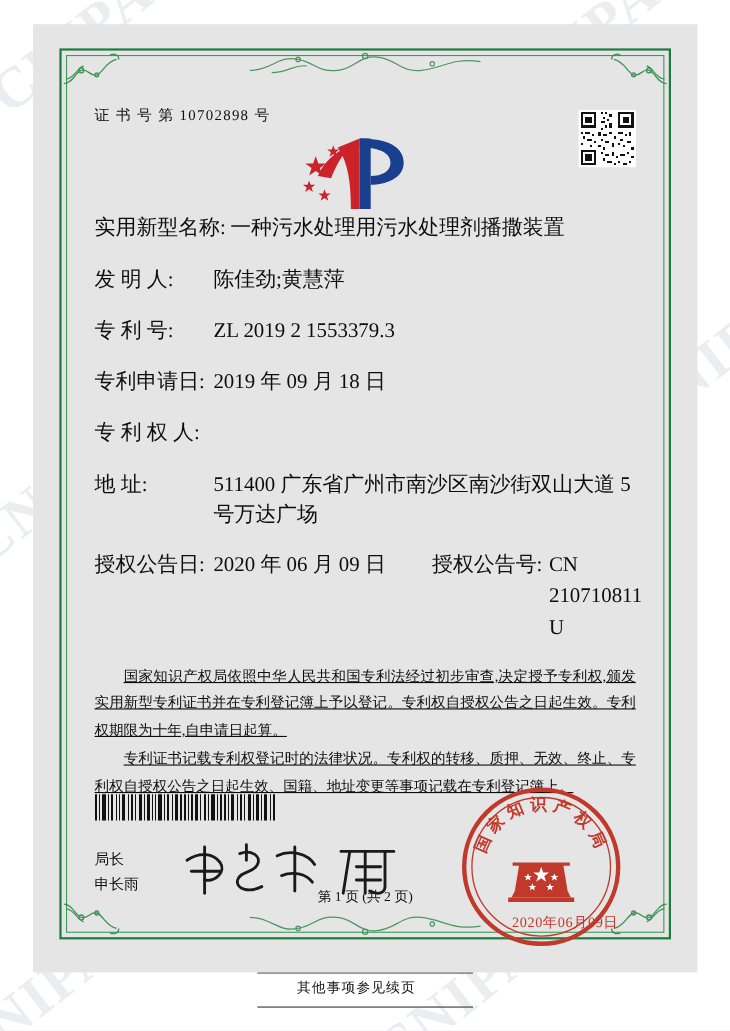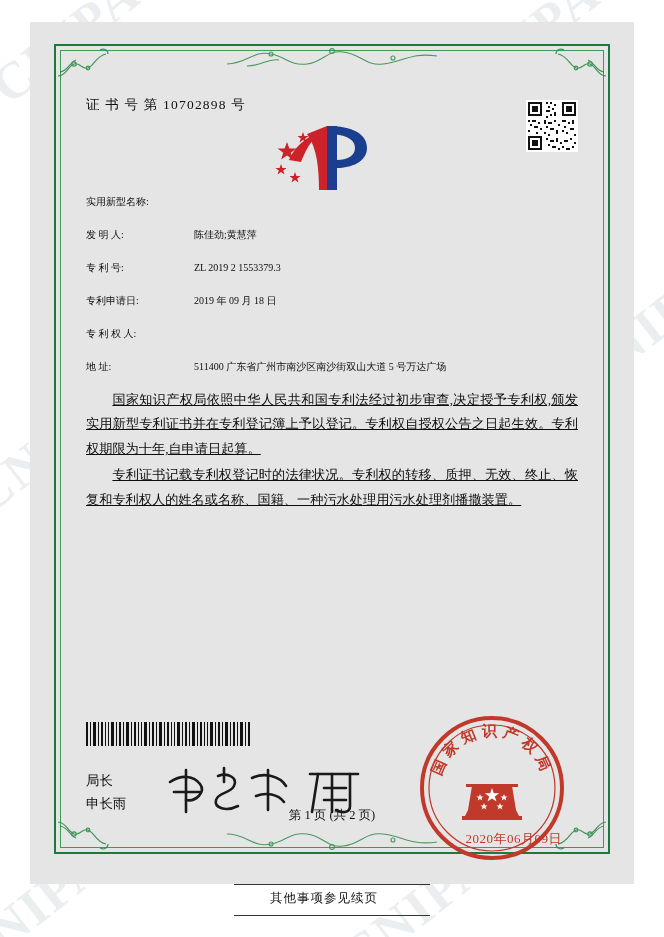--- a/index.html
+++ b/index.html
@@ -137,21 +137,21 @@
     font-weight: bold;
     font-size: 31px;
     letter-spacing: 3px;
     color: #0a0a0a;
     margin: 8px 0 26px;
   }
 
   .field {
     display: flex;
     align-items: flex-start;
-    font-size: 10px;
+    font-size: 19px;
     color: #0d0d0d;
     margin-bottom: 18px;
     line-height: 1.5;
   }
   .field .lab {
     flex: 0 0 auto;
     min-width: 104px;
     white-space: nowrap;
   }
   .field .val {
@@ -427,20 +427,21 @@
           <polygon points="36,12 37.4,16 41.6,16 38.2,18.5 39.5,22.5 36,20 32.5,22.5 33.8,18.5 30.4,16 34.6,16"></polygon>
           <polygon points="14,44 15.4,48 19.6,48 16.2,50.5 17.5,54.5 14,52 10.5,54.5 11.8,50.5 8.4,48 12.6,48"></polygon>
           <polygon points="28,52 29.4,56 33.6,56 30.2,58.5 31.5,62.5 28,60 24.5,62.5 25.8,58.5 22.4,56 26.6,56"></polygon>
         </g>
       </svg>
     </div>
 
 
     <div class="field">
       <span class="lab">实用新型名称:</span>
+      <span class="val">一种污水处理用污水处理剂播撒装置</span>
     </div>
 
     <div class="field">
       <span class="lab">发 明 人:</span>
       <span class="val">陈佳劲;黄慧萍</span>
     </div>
 
     <div class="field">
       <span class="lab">专 利 号:</span>
       <span class="val">ZL 2019 2 1553379.3</span>
@@ -455,24 +456,30 @@
       <span class="lab">专 利 权 人:</span>
     </div>
 
     <div>
       <div class="field" style="margin-bottom:12px;">
         <span class="lab">地 址:</span>
         <span class="val">511400 广东省广州市南沙区南沙街双山大道 5 号万达广场</span>
       </div>
     </div>
 
+    <div class="field" style="margin-top:16px;">
+      <span class="lab">授权公告日:</span>
+      <span class="val" style="flex:0 0 auto;">2020 年 06 月 09 日</span>
+      <span class="val2">授权公告号:</span>
+      <span style="padding-left:6px;">CN 210710811 U</span>
+    </div>
 
     <div class="para-block">
       <p class="para">国家知识产权局依照中华人民共和国专利法经过初步审查,决定授予专利权,颁发实用新型专利证书并在专利登记簿上予以登记。专利权自授权公告之日起生效。专利权期限为十年,自申请日起算。</p>
-      <p class="para">专利证书记载专利权登记时的法律状况。专利权的转移、质押、无效、终止、恢复和专利权人的姓名或名称、国籍、一种污水处理用污水处理剂播撒装置。</p>
+      <p class="para">专利证书记载专利权登记时的法律状况。专利权的转移、质押、无效、终止、专利权自授权公告之日起生效、国籍、地址变更等事项记载在专利登记簿上。</p>
     </div>
   </div>
 
   <div class="barcode">
     <svg viewBox="0 0 166 24" width="166" height="24" aria-hidden="true" shape-rendering="crispEdges">
       <g fill="#111">
         <rect x="0" y="0" width="2" height="24"></rect>
           <rect x="4" y="0" width="1" height="24"></rect>
         <rect x="7" y="0" width="3" height="24"></rect>
           <rect x="12" y="0" width="1" height="24"></rect>

